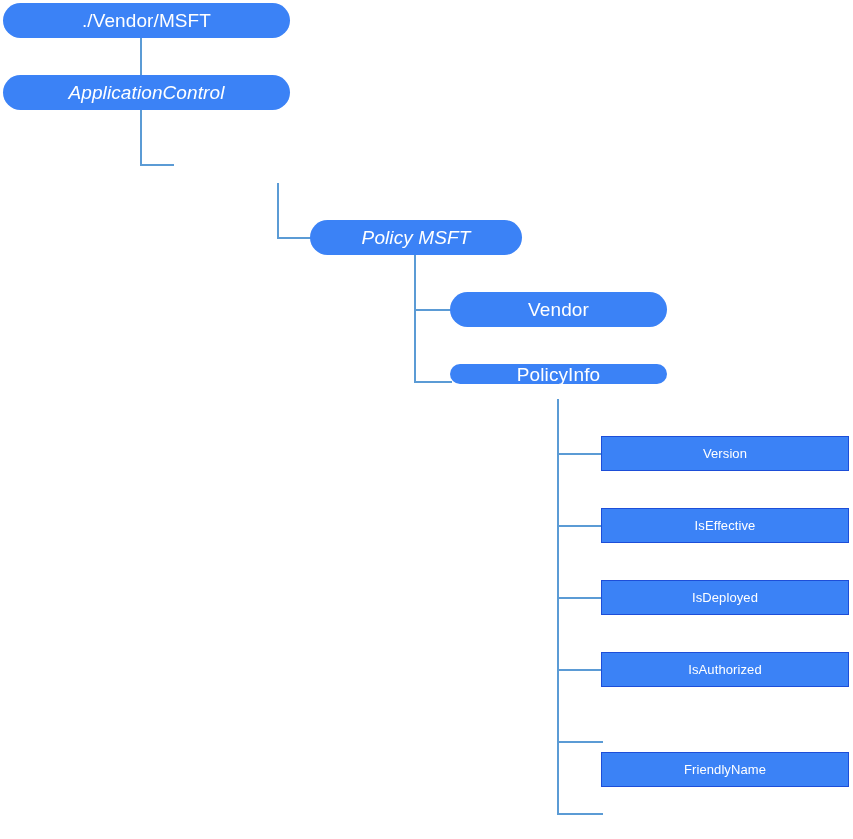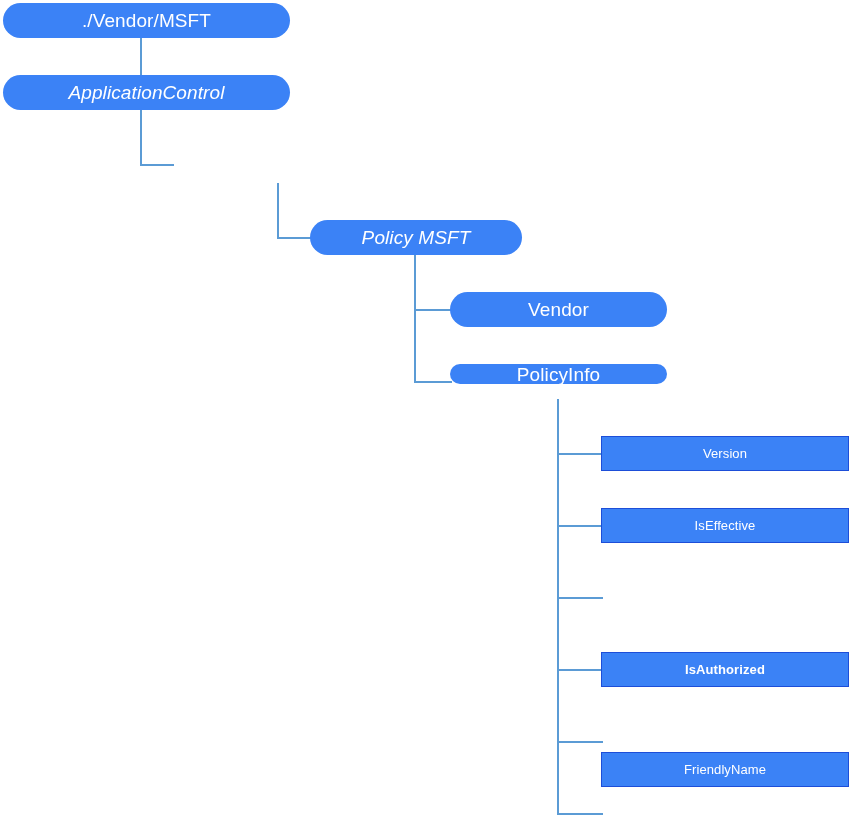--- a/index.html
+++ b/index.html
@@ -93,19 +93,20 @@
   <div class="node pill italic" style="left:310px; top:220px; width:212px; height:35px;">Policy MSFT</div>
 
   <div class="node pill" style="left:450px; top:292px; width:217px; height:35px;">Vendor</div>
 
   <div class="node pill" style="left:450px; top:364px; width:217px; height:20px;">PolicyInfo</div>
 
   <div class="node leaf" style="left:601px; top:436px; width:248px; height:35px;">Version</div>
 
   <div class="node leaf" style="left:601px; top:508px; width:248px; height:35px;">IsEffective</div>
 
+  <div class="node leaf" style="left:601px; top:580px; width:248px; height:35px;">IsDeployed</div>
 
-  <div class="node leaf" style="left:601px; top:652px; width:248px; height:35px;font-weight:bold;">IsAuthorized</div>
+  <div class="node leaf" style="left:601px; top:652px; width:248px; height:35px;">IsAuthorized</div>
 
 
   <div class="node leaf" style="left:601px; top:752px; width:248px; height:35px;">FriendlyName</div>
 
 </div>
 
 </body></html>

